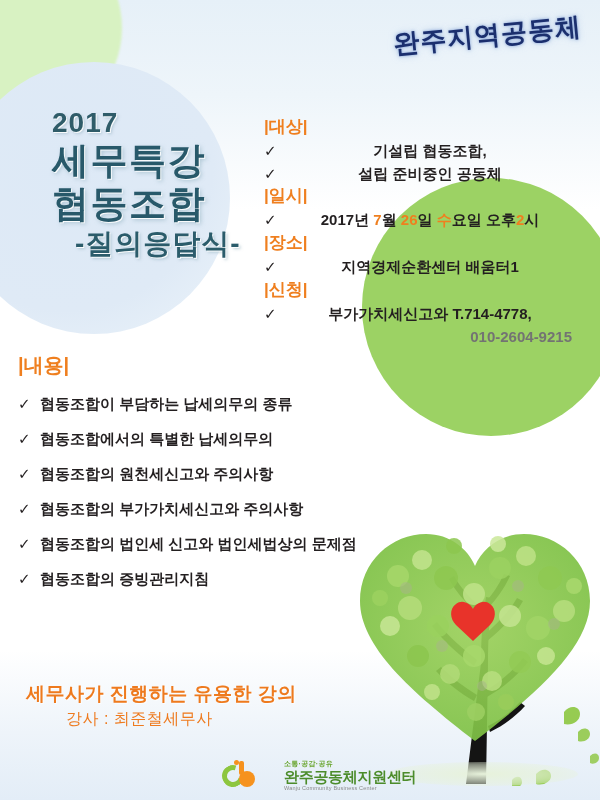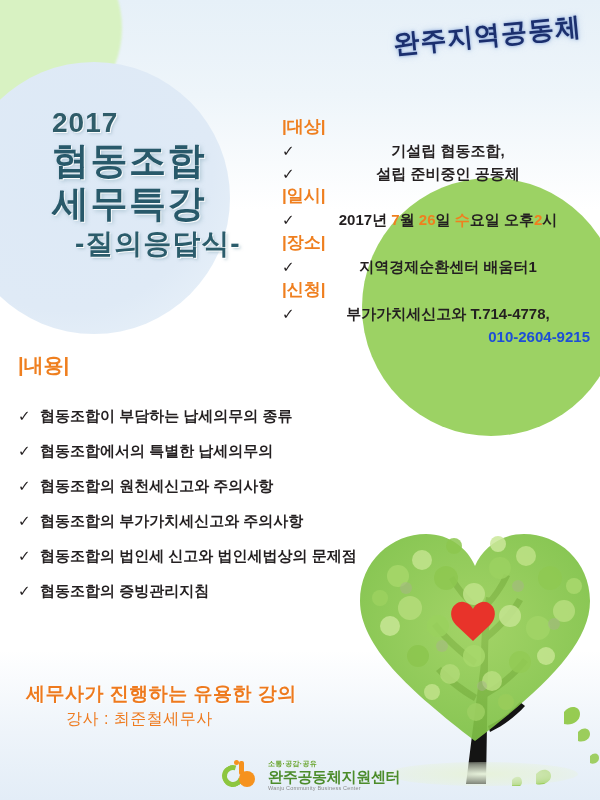--- a/index.html
+++ b/index.html
@@ -72,45 +72,45 @@
     letter-spacing:1.5px; line-height:1.18;
     text-shadow:1px 1px 0 rgba(255,255,255,.9), 2px 2px 4px rgba(130,165,180,.55);
   }
   .t-sub{
     font-size:28px; font-weight:bold; color:#2b5c6b;
     letter-spacing:1px; line-height:1.3; margin-left:23px;
     text-shadow:1px 1px 0 rgba(255,255,255,.9), 2px 2px 3px rgba(130,165,180,.5);
   }
 
   
-  .info-col{ position:absolute; left:282px; top:116px; width:312px; }
+  .info-col{ position:absolute; left:264px; top:116px; width:312px; }
   .sec-head{
     font-size:17px; font-weight:bold; color:#ef7f1f;
     line-height:1.35; letter-spacing:0px;
   }
   .info-row{
     display:flex; align-items:flex-start;
     font-size:15px; font-weight:bold; color:#231f20;
     line-height:1.45; margin:1px 0 1px 0;
   }
   .info-row .chk{
     flex:0 0 auto; width:20px; color:#231f20;
     font-weight:normal; font-size:15px; text-align:left;
   }
   .info-row .txt{ flex:1 1 auto;text-align:center; }
   .hi{ color:#ef7f1f; }
   .phone2{
-    font-size:15px; font-weight:bold; color:#1d4ed8;
+    font-size:15px; font-weight:bold; color:#737373;
     text-align:right; padding-right:4px; line-height:1.5;
   }
 
   
   .content-block{ position:absolute; left:18px; top:352px; width:450px; }
   .content-head{
-    font-size:20px; font-weight:bold; color:#ef7f1f; margin-bottom:28px;
+    font-size:20px; font-weight:bold; color:#ef7f1f; margin-bottom:16px;
   }
   .c-row{
     display:flex; align-items:flex-start;
     font-size:15px; font-weight:bold; color:#231f20;
     margin-bottom:17px; line-height:1.2;
   }
   .c-row .chk{ flex:0 0 auto; width:22px; font-weight:normal; }
 
   
   .footer-text{ position:absolute; left:26px; top:681px; }
@@ -119,21 +119,21 @@
     letter-spacing:.5px; line-height:1.35;
     text-shadow:1px 1px 0 rgba(255,255,255,.75);
   }
   .f-line2{
     font-size:16px; color:#ee7a1e; letter-spacing:.5px; line-height:1.5;margin-left:40px;
   }
 
   
   .logo{
     position:absolute; left:222px; top:760px;
-    display:flex; align-items:center; gap:6px;
+    display:flex; align-items:center; gap:22px;
   }
   .logo-mark{ position:relative; width:40px; height:32px; }
   .logo-mark .swoosh{
     position:absolute; left:0; top:5px; width:22px; height:22px;
     border:5px solid #8dc63f; border-radius:50%;
     border-right-color:transparent; border-top-color:#8dc63f;
     transform:rotate(-28deg);
   }
   .logo-mark .ball{
     position:absolute; left:17px; top:11px; width:16px; height:16px;
@@ -163,22 +163,22 @@
   <div class="bg-top-gradient"></div>
   <div class="bg-bottom-gradient"></div>
   <div class="circle-green-tl"></div>
   <div class="circle-blue-title"></div>
   <div class="circle-green-right"></div>
 
   <div class="brand-script">완주지역공동체</div>
 
   <div class="title-block">
     <div class="t-year">2017</div>
+    <div class="t-main">세무특강</div>
     <div class="t-main">협동조합</div>
-    <div class="t-main">세무특강</div>
     <div class="t-sub">-질의응답식-</div>
   </div>
 
   <div class="info-col">
 
     <div class="sec-head">|대상|</div>
     <div class="info-row">
       <span class="chk">✓</span>
       <span class="txt">기설립 협동조합,</span>
     </div>

